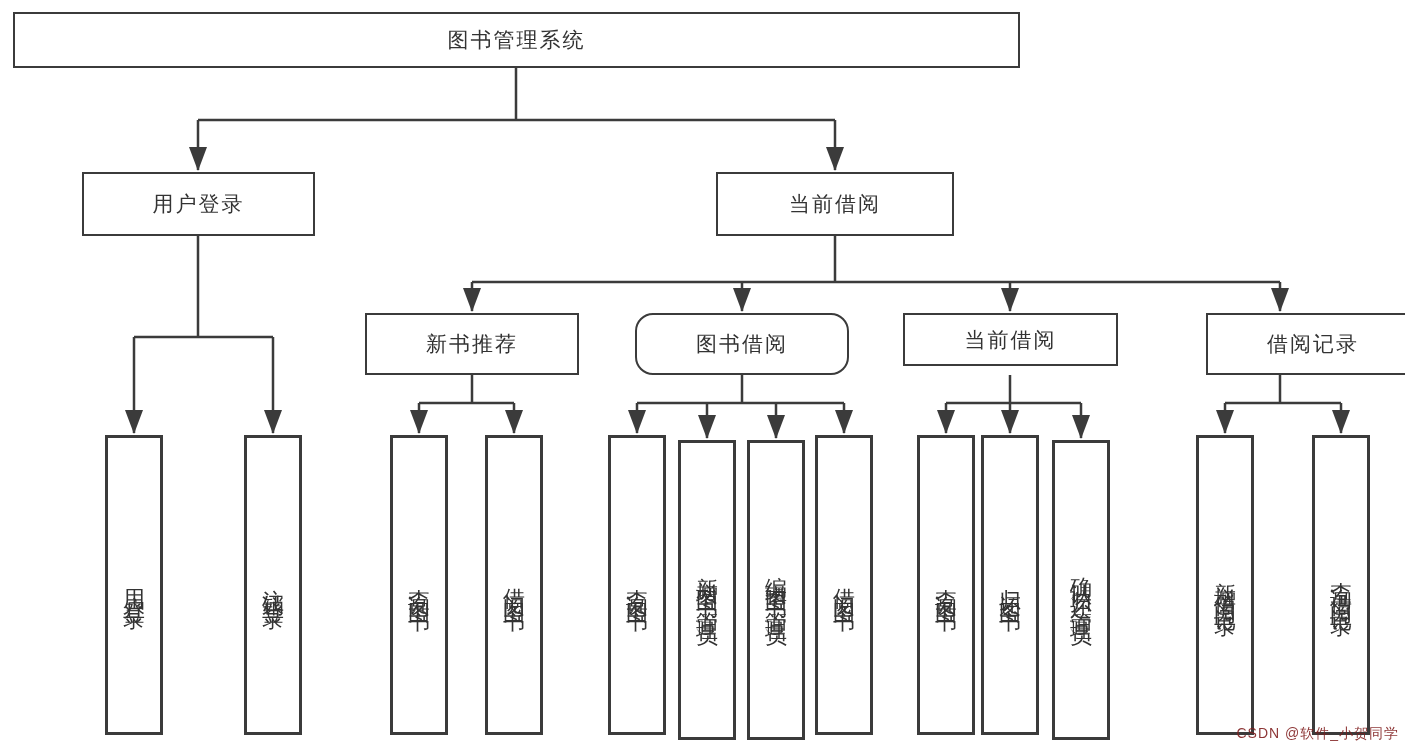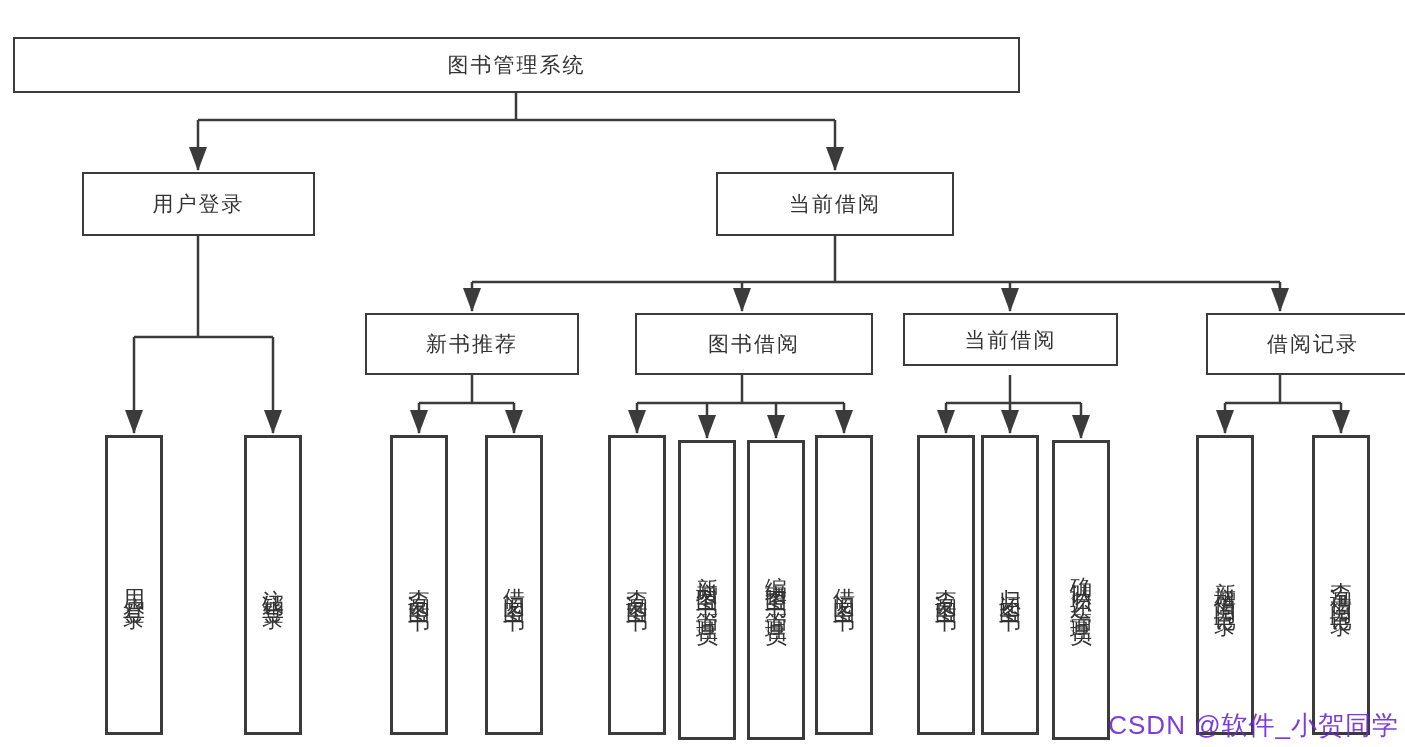--- a/index.html
+++ b/index.html
@@ -56,22 +56,22 @@
     text-orientation: mixed;
     font-size: 22px;
     line-height: 1;
     letter-spacing: 7px;
     color: #333333;
   }
   .watermark {
     position: absolute;
     right: 6px;
     bottom: 4px;
-    font-size: 26px;
-    color: #6d28d9;
+    font-size: 14px;
+    color: #7f1d1d;
     z-index: 5;
     letter-spacing: 1px;
     opacity: 0.9;
   }
 </style>
 </head>
 <body>
 
 <div class="canvas">
 
@@ -111,35 +111,35 @@
       <path d="M946,403 L946,433" marker-end="url(#arrow)"></path>
       <path d="M1010,403 L1010,433" marker-end="url(#arrow)"></path>
       <path d="M1081,403 L1081,438" marker-end="url(#arrow)"></path>
 
       <path d="M1280,375 L1280,403 M1225,403 L1341,403"></path>
       <path d="M1225,403 L1225,433" marker-end="url(#arrow)"></path>
       <path d="M1341,403 L1341,433" marker-end="url(#arrow)"></path>
     </g>
   </svg>
 
-  <div class="hbox" style="left:13px; top:12px; width:1007px; height:56px;margin-top:25px;">
+  <div class="hbox" style="left:13px; top:12px; width:1007px; height:56px;">
     <span>图书管理系统</span>
   </div>
 
   <div class="hbox" style="left:82px; top:172px; width:233px; height:64px;">
     <span>用户登录</span>
   </div>
   <div class="hbox" style="left:716px; top:172px; width:238px; height:64px;">
     <span>当前借阅</span>
   </div>
 
   <div class="hbox" style="left:365px; top:313px; width:214px; height:62px;">
     <span>新书推荐</span>
   </div>
-  <div class="hbox" style="left:635px; top:313px; width:238px; height:62px;">
+  <div class="hbox" style="left:635px; top:313px; width:214px; height:62px;border-radius:18px;">
     <span>图书借阅</span>
   </div>
   <div class="hbox" style="left:903px; top:313px; width:215px; height:53px;">
     <span>当前借阅</span>
   </div>
   <div class="hbox" style="left:1173px; top:313px; width:214px; height:62px;margin-left:33px;">
     <span>借阅记录</span>
   </div>
 
   <div class="vbox" style="left:105px; top:435px;">

